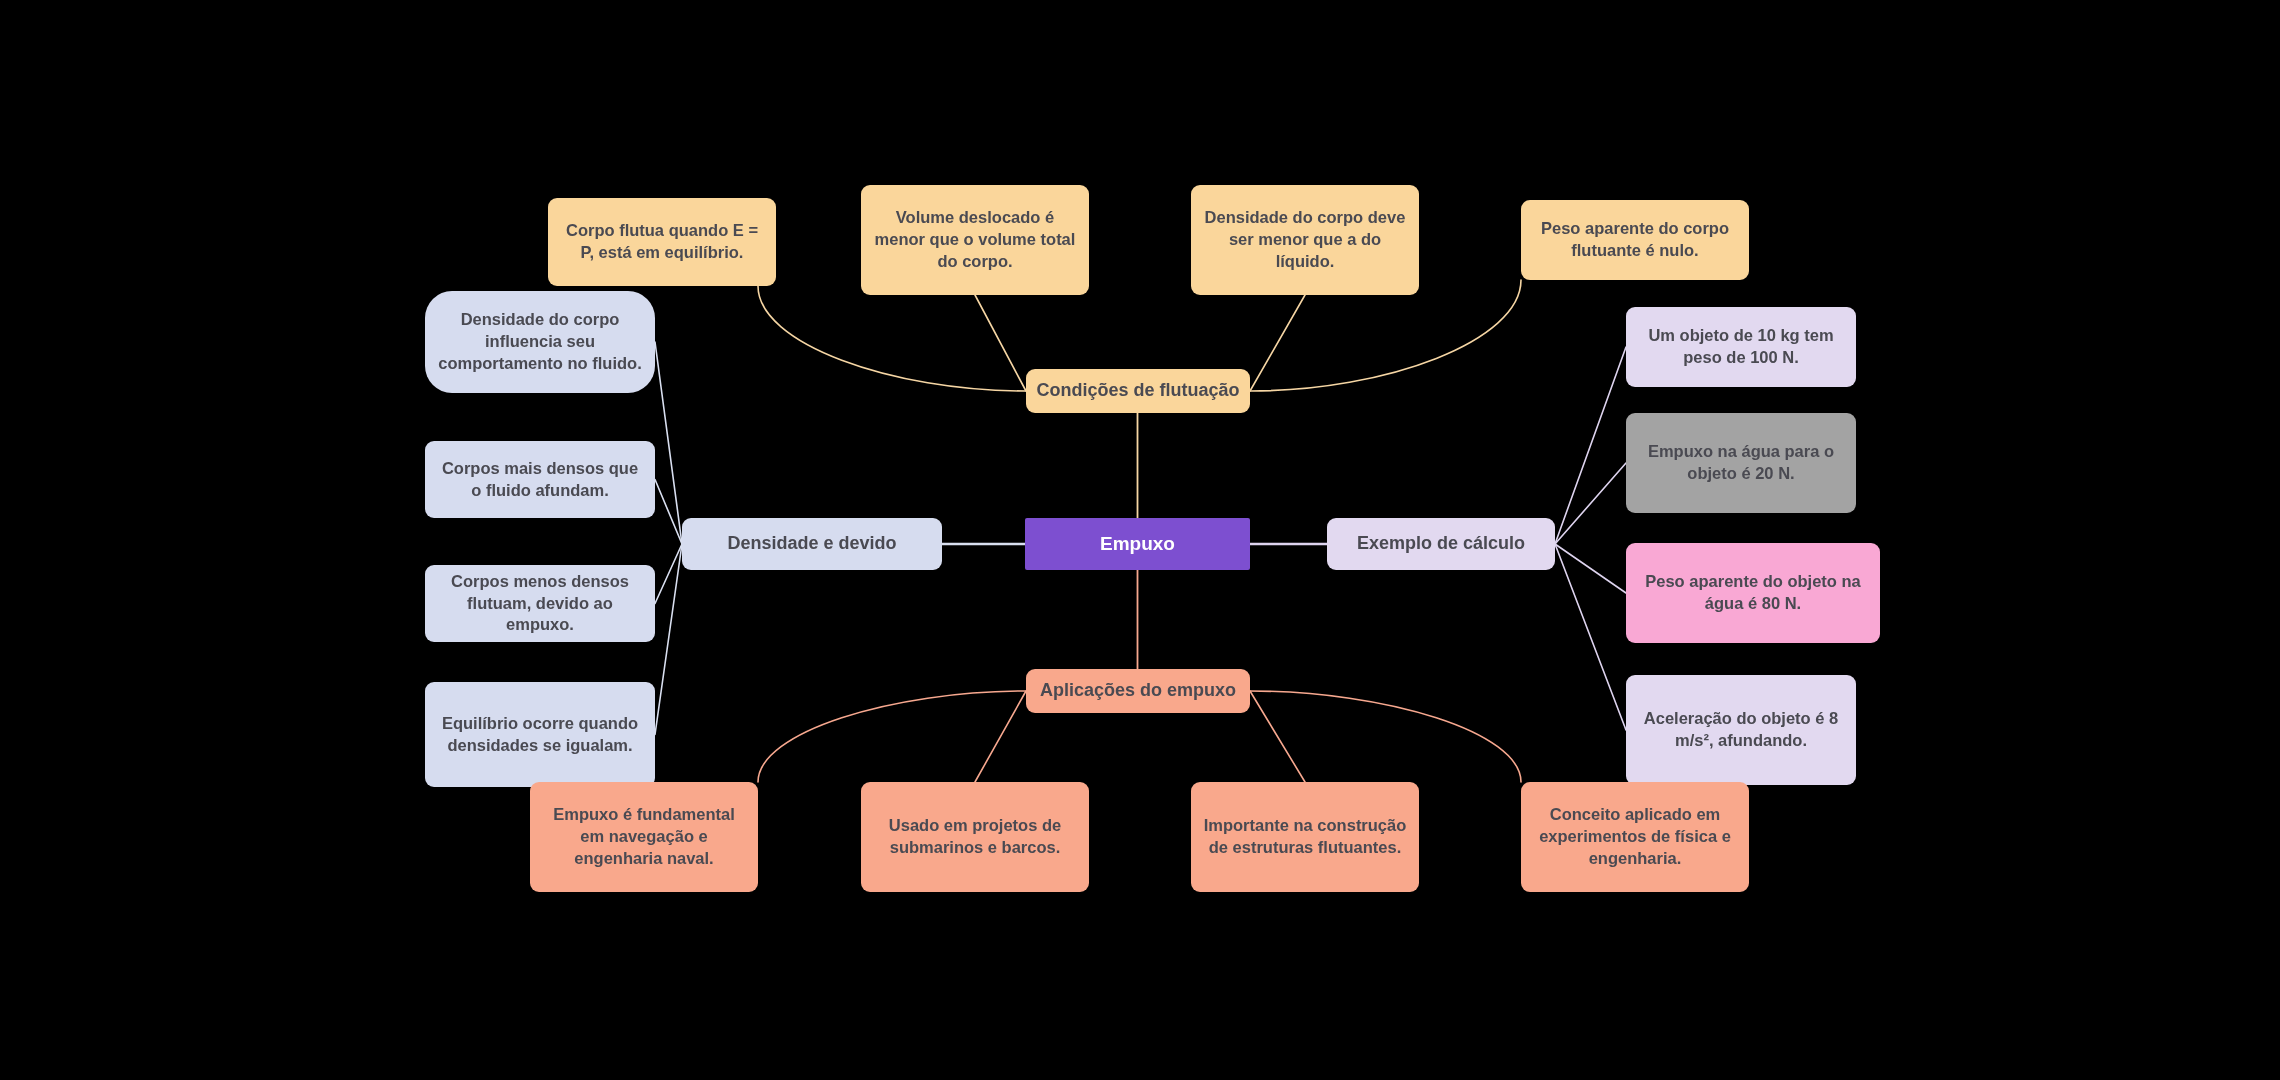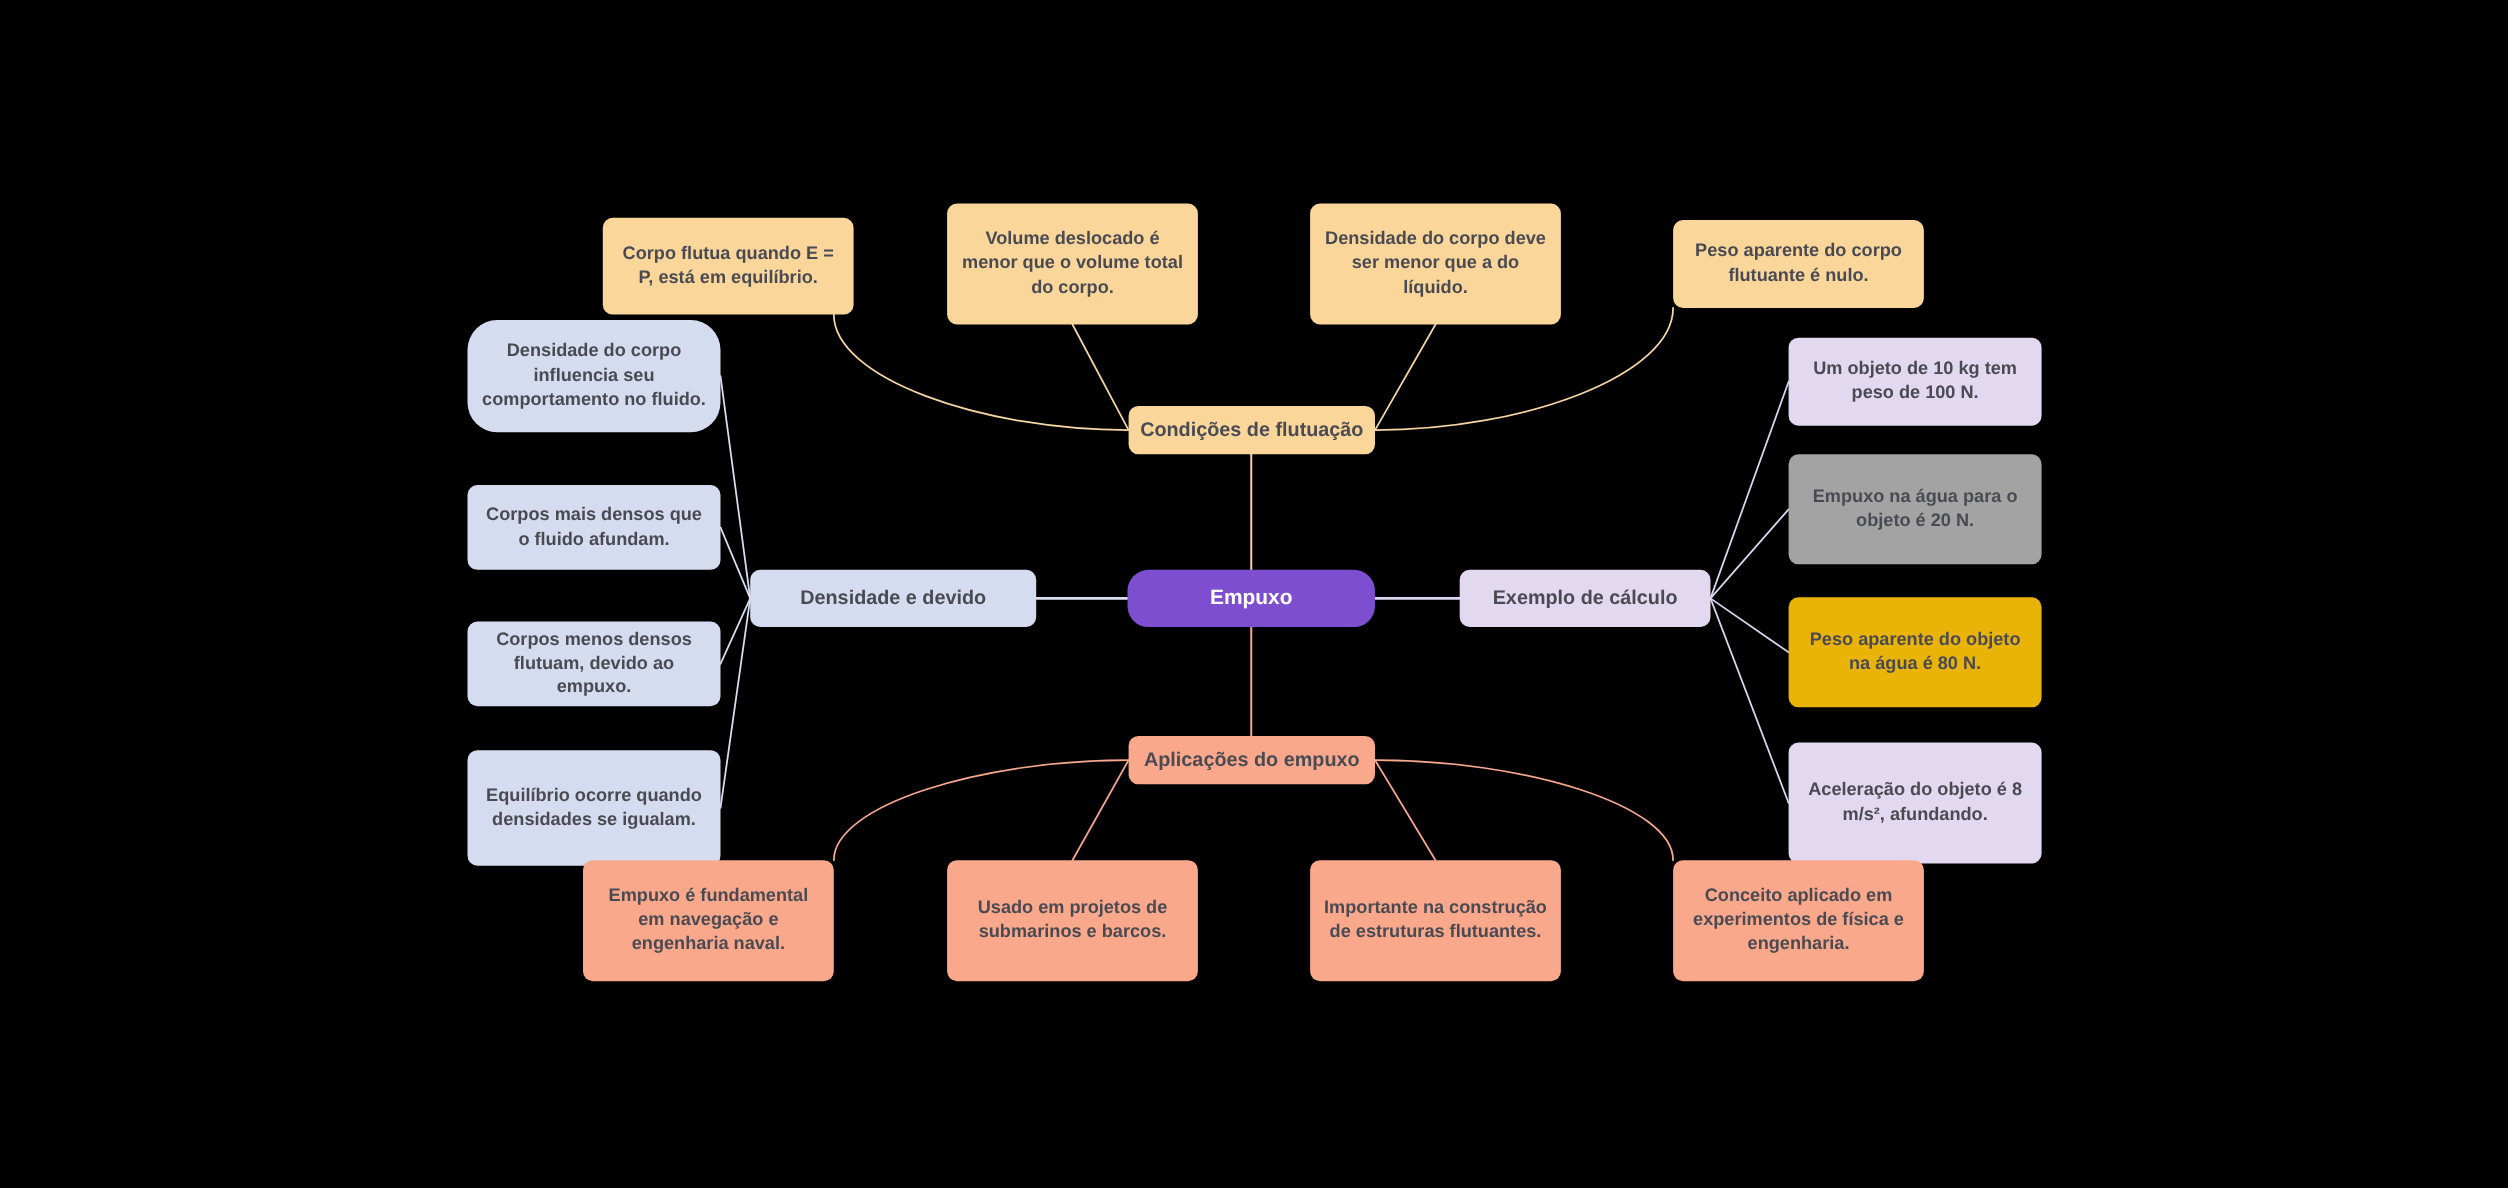--- a/index.html
+++ b/index.html
@@ -34,21 +34,21 @@
     justify-content: center;
     text-align: center;
     color: #4a4a52;
     font-weight: bold;
     line-height: 1.32;
     padding: 6px 10px;
   }
   .node-root {
     color: #ffffff;
     font-size: 19px;
-    border-radius: 19px;
+    border-radius: 2px;
   }
   .node-branch {
     font-size: 18px;
   }
   .node-leaf {
     font-size: 16.5px;
   }
 </style>
 </head>
 <body>
@@ -80,21 +80,21 @@
       <div class="node node-leaf" style="left: 530px; top: 198px; width: 228px; height: 88px; background: rgb(250, 214, 155); color: rgb(74, 74, 82); margin-left: 18px;">Corpo flutua quando E = P, está em equilíbrio.</div>
       <div class="node node-leaf" style="left: 861px; top: 185px; width: 228px; height: 110px; background: rgb(250, 214, 155); color: rgb(74, 74, 82);">Volume deslocado é menor que o volume total do corpo.</div>
       <div class="node node-leaf" style="left: 1191px; top: 185px; width: 228px; height: 110px; background: rgb(250, 214, 155); color: rgb(74, 74, 82);">Densidade do corpo deve ser menor que a do líquido.</div>
       <div class="node node-leaf" style="left: 1521px; top: 200px; width: 228px; height: 80px; background: rgb(250, 214, 155); color: rgb(74, 74, 82);">Peso aparente do corpo flutuante é nulo.</div>
       <div class="node node-leaf" style="left: 425px; top: 291px; width: 230px; height: 102px; background: rgb(214, 220, 239); color: rgb(74, 74, 82); border-radius: 27px;">Densidade do corpo influencia seu comportamento no fluido.</div>
       <div class="node node-leaf" style="left: 425px; top: 441px; width: 230px; height: 77px; background: rgb(214, 220, 239); color: rgb(74, 74, 82);">Corpos mais densos que o fluido afundam.</div>
       <div class="node node-leaf" style="left: 425px; top: 565px; width: 230px; height: 77px; background: rgb(214, 220, 239); color: rgb(74, 74, 82);">Corpos menos densos flutuam, devido ao empuxo.</div>
       <div class="node node-leaf" style="left: 425px; top: 682px; width: 230px; height: 105px; background: rgb(214, 220, 239); color: rgb(74, 74, 82);">Equilíbrio ocorre quando densidades se igualam.</div>
       <div class="node node-leaf" style="left: 1626px; top: 307px; width: 230px; height: 80px; background: rgb(226, 217, 240); color: rgb(74, 74, 82);">Um objeto de 10 kg tem peso de 100 N.</div>
       <div class="node node-leaf" style="left: 1626px; top: 413px; width: 230px; height: 100px; background: #a3a3a3; color: rgb(74, 74, 82);">Empuxo na água para o objeto é 20 N.</div>
-      <div class="node node-leaf" style="left: 1626px; top: 543px; width: 230px; height: 100px; background: #eab308; color: rgb(74, 74, 82);">Peso aparente do objeto na água é 80 N.</div>
+      <div class="node node-leaf" style="left: 1626px; top: 543px; width: 254px; height: 100px; background: #f9a8d4; color: rgb(74, 74, 82);">Peso aparente do objeto na água é 80 N.</div>
       <div class="node node-leaf" style="left: 1626px; top: 675px; width: 230px; height: 110px; background: rgb(226, 217, 240); color: rgb(74, 74, 82);">Aceleração do objeto é 8 m/s², afundando.</div>
       <div class="node node-leaf" style="left: 530px; top: 782px; width: 228px; height: 110px; background: rgb(249, 168, 140); color: rgb(74, 74, 82);">Empuxo é fundamental em navegação e engenharia naval.</div>
       <div class="node node-leaf" style="left: 861px; top: 782px; width: 228px; height: 110px; background: rgb(249, 168, 140); color: rgb(74, 74, 82);">Usado em projetos de submarinos e barcos.</div>
       <div class="node node-leaf" style="left: 1191px; top: 782px; width: 228px; height: 110px; background: rgb(249, 168, 140); color: rgb(74, 74, 82);">Importante na construção de estruturas flutuantes.</div>
       <div class="node node-leaf" style="left: 1521px; top: 782px; width: 228px; height: 110px; background: rgb(249, 168, 140); color: rgb(74, 74, 82);">Conceito aplicado em experimentos de física e engenharia.</div>
       <div class="node node-branch" style="left: 1026px; top: 369px; width: 224px; height: 44px; background: rgb(250, 214, 155); color: rgb(74, 74, 82);">Condições de flutuação</div>
       <div class="node node-branch" style="left: 682px; top: 518px; width: 260px; height: 52px; background: rgb(214, 220, 239); color: rgb(74, 74, 82);">Densidade e devido</div>
       <div class="node node-branch" style="left: 1327px; top: 518px; width: 228px; height: 52px; background: rgb(226, 217, 240); color: rgb(74, 74, 82);">Exemplo de cálculo</div>
       <div class="node node-branch" style="left: 1026px; top: 669px; width: 224px; height: 44px; background: rgb(249, 168, 140); color: rgb(74, 74, 82);">Aplicações do empuxo</div>
       <div class="node node-root" style="left: 1025px; top: 518px; width: 225px; height: 52px; background: rgb(125, 79, 208); color: rgb(255, 255, 255);">Empuxo</div>

